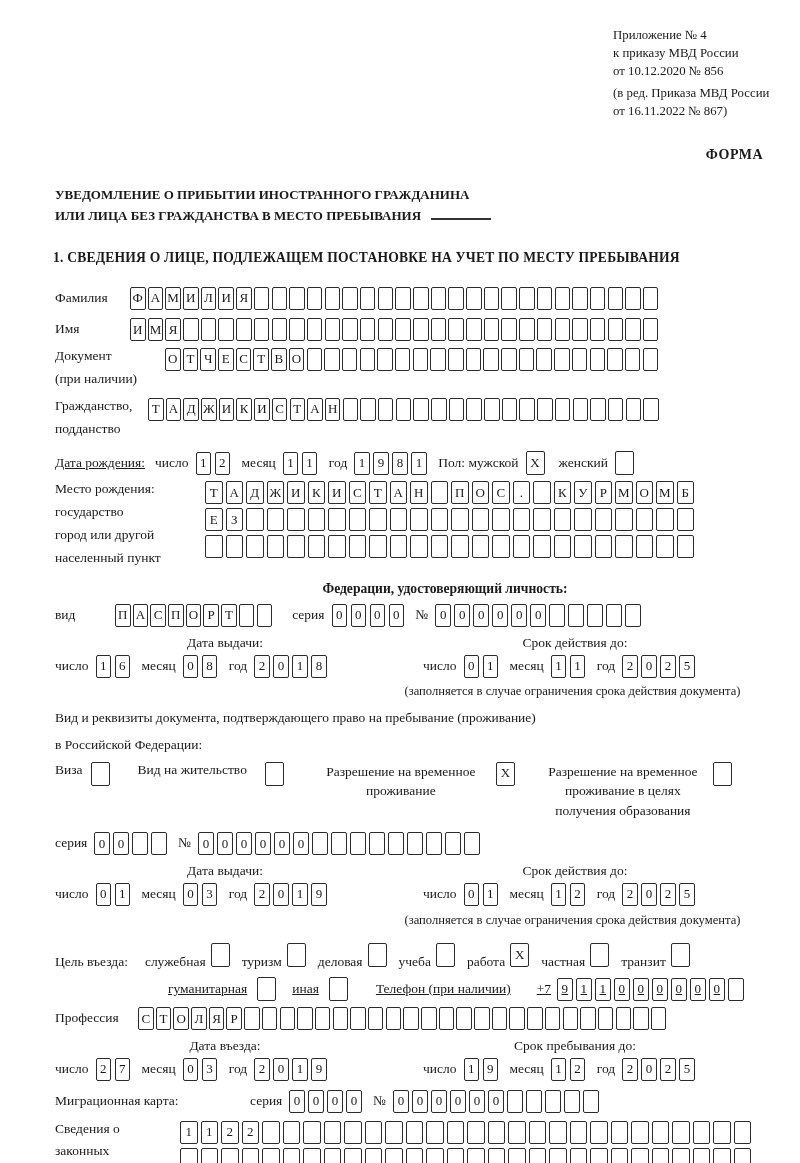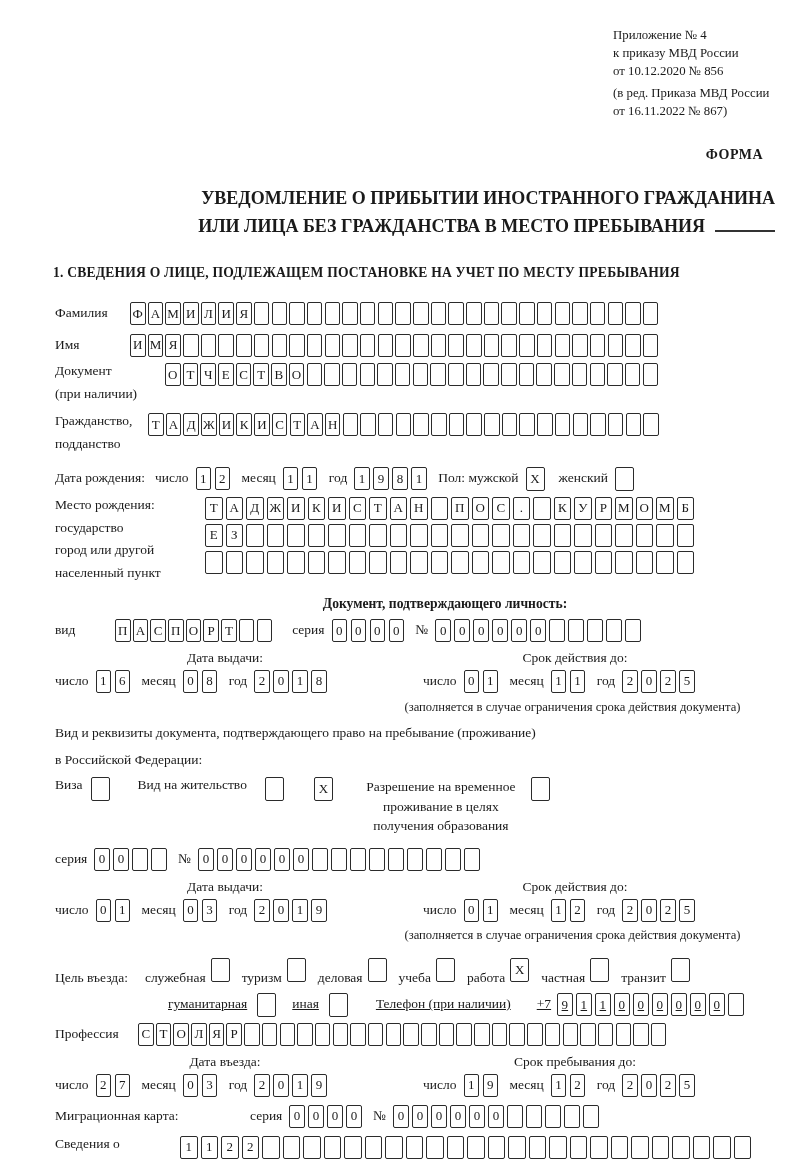--- a/index.html
+++ b/index.html
@@ -11,21 +11,21 @@
   }
   .page { width:800px; height:1163px; padding:28px 25px 10px 55px; overflow:hidden; }
 
   
   .hdr-ref { margin-left:558px; width:190px; font-size:12.8px; }
   .hdr-ref div { margin-bottom:2px; }
   .hdr-ref .grp2 { margin-top:6px; }
   .forma { text-align:right; font-weight:bold; margin:26px 12px 0 0; font-size:14px; letter-spacing:.5px; }
 
   
-  .title { text-align:right; font-weight:bold; font-size:18px; margin-top:22px; line-height:1.55; }
+  .title { text-align:left; font-weight:bold; font-size:13px; margin-top:22px; line-height:1.55; }
   .blank-line { display:inline-block; width:60px; border-bottom:2.2px solid #333; margin-left:10px; vertical-align:baseline; }
 
   .sect { font-weight:bold; font-size:13.6px; margin:24px 0 18px -2px; letter-spacing:.2px; }
 
   
   .boxes { display:inline-flex; flex-wrap:nowrap; }
   .cb {
     display:inline-flex; align-items:center; justify-content:center;
     width:15.5px; height:23px; border:1.7px solid #2b2b2b; border-radius:2px;
     margin-right:2.2px; font-size:13px; flex:none; background:#fff;
@@ -232,21 +232,21 @@
         <span class="cb"></span>
         <span class="cb"></span>
         <span class="cb"></span>
         <span class="cb"></span>
         <span class="cb"></span>
         <span class="cb"></span>
       </span>
   </div>
 
   <div class="frow" style="margin-top:6px;">
-    <span style="margin-right:10px;">Дата рождения:</span>
+    <span style="margin-right:10px;text-decoration:underline;">Дата рождения:</span>
     <span class="dlbl">число</span>
     <span class="boxes sp">
         <span class="cb">1</span>
         <span class="cb">2</span>
       </span>
     <span class="dlbl mls">месяц</span>
     <span class="boxes sp">
         <span class="cb">1</span>
         <span class="cb">1</span>
       </span>
@@ -349,21 +349,21 @@
           <span class="cb"></span>
           <span class="cb"></span>
           <span class="cb"></span>
           <span class="cb"></span>
           <span class="cb"></span>
           <span class="cb"></span>
         </span>
     </div>
   </div>
 
-  <div class="center-b">Документ, подтверждающего личность:</div>
+  <div class="center-b">Федерации, удостоверяющий личность:</div>
   <div class="frow">
     <span style="width:60px;flex:none;">вид</span>
     <span class="boxes">
         <span class="cb">П</span>
         <span class="cb">А</span>
         <span class="cb">С</span>
         <span class="cb">П</span>
         <span class="cb">О</span>
         <span class="cb">Р</span>
         <span class="cb">Т</span>
@@ -449,20 +449,21 @@
           <span class="cb"></span>
         </span>
     </span>
     <span class="opt" style="margin-left:28px;">
       <span class="optlbl">Вид на жительство</span>
       <span class="boxes chk" style="margin-left:10px;">
           <span class="cb"></span>
         </span>
     </span>
     <span class="opt" style="margin-left:26px;">
+      <span class="cl2">Разрешение на временное проживание</span>
       <span class="boxes chk" style="margin-left:4px;">
           <span class="cb">X</span>
         </span>
     </span>
     <span class="opt" style="margin-left:22px;">
       <span class="cl3">Разрешение на временное проживание в целях получения образования</span>
       <span class="boxes chk" style="margin-left:4px;">
           <span class="cb"></span>
         </span>
     </span>

